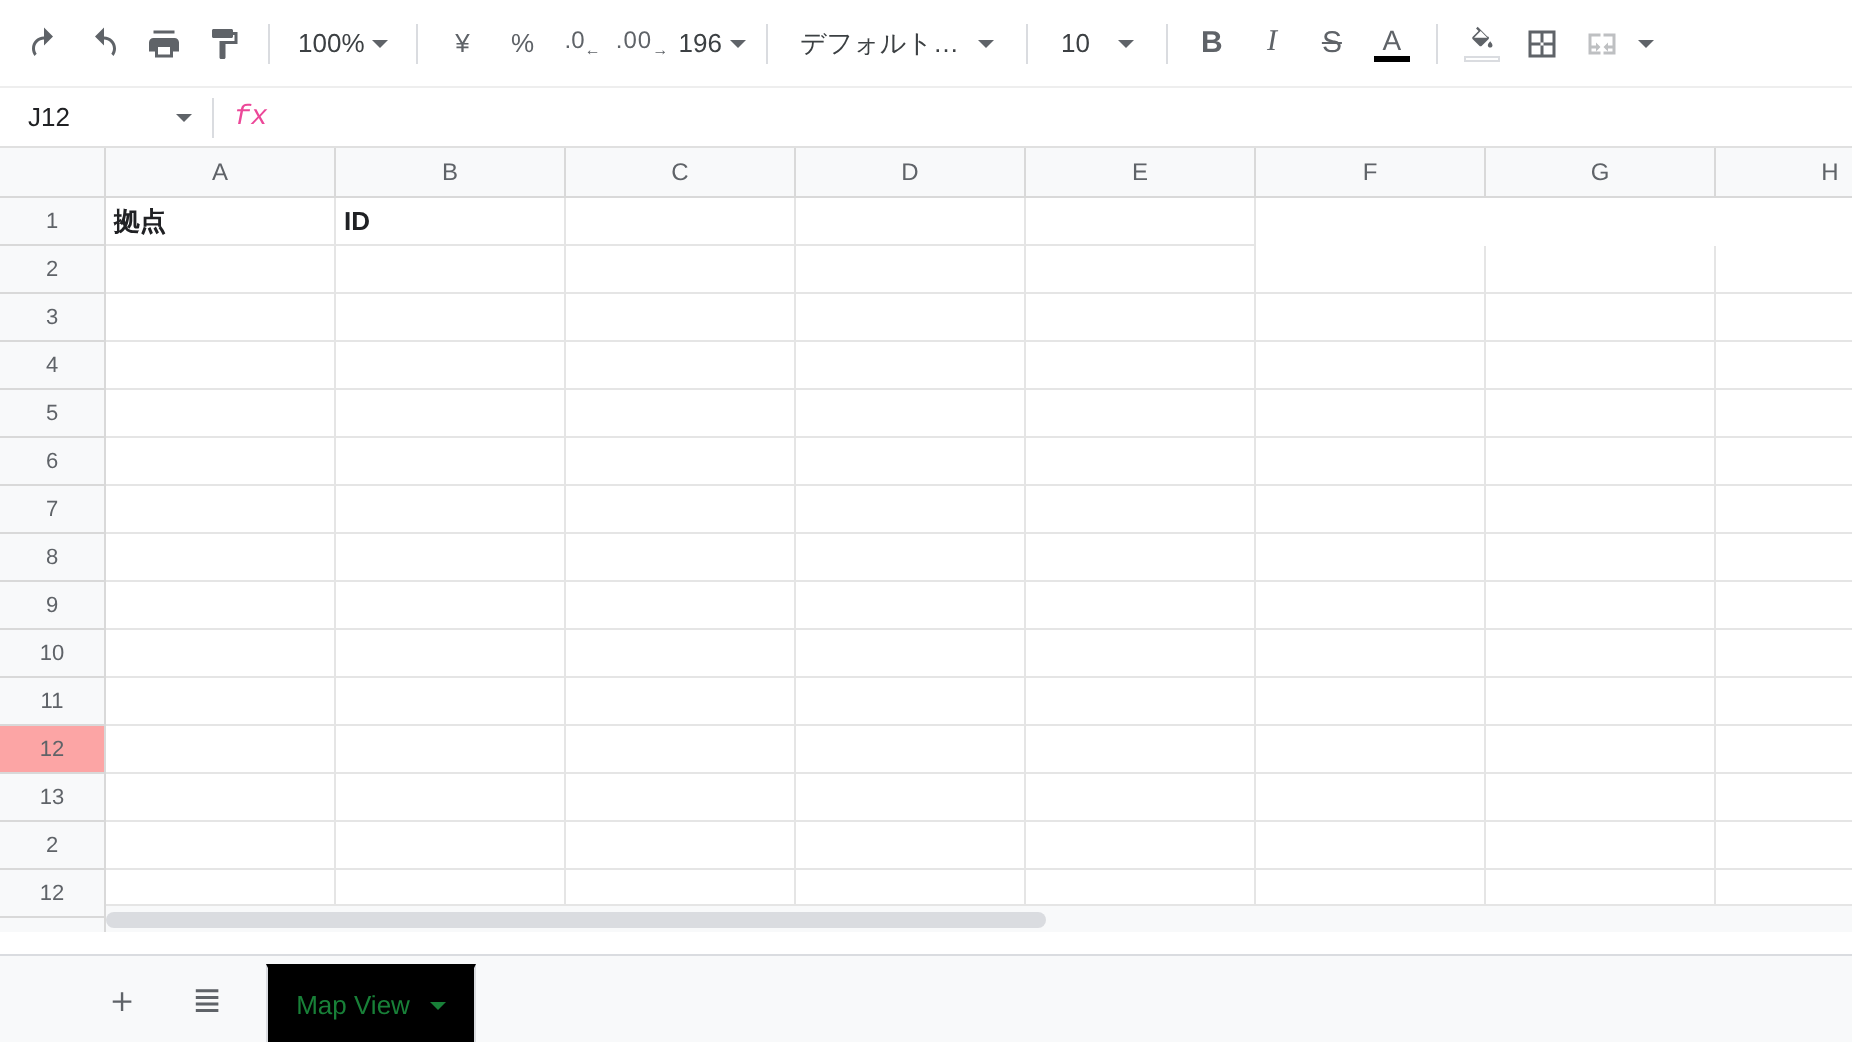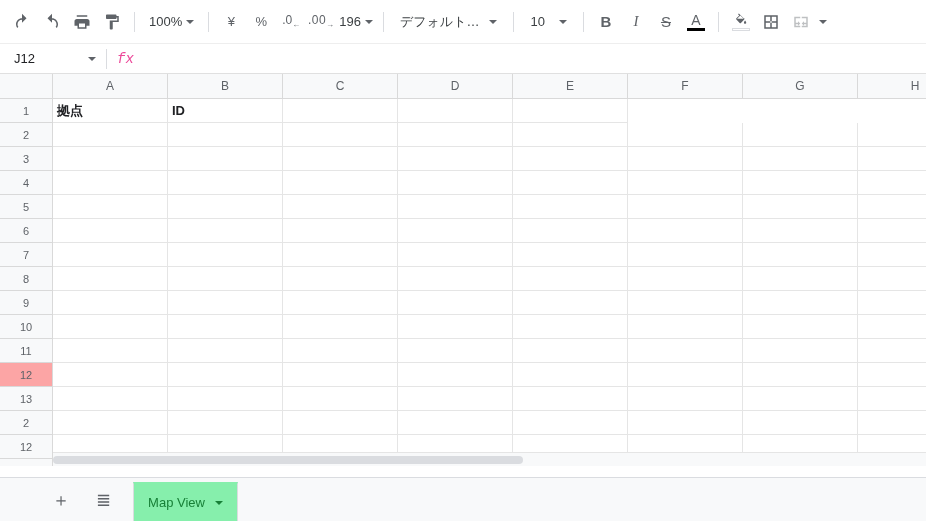--- a/index.html
+++ b/index.html
@@ -48,21 +48,21 @@
   .cell { width: 115px; height: 24px; border-right: 1px solid #e5e5e5; border-bottom: 1px solid #e5e5e5; display: flex; align-items: center; padding: 0 4px; font-size: 13px; overflow: hidden; white-space: nowrap; }
   .cell.hdr { font-weight: bold; }
   
   
   .hbar { position: absolute; bottom: 0; left: 53px; right: 0; height: 14px; background: #f8f9fa; border-top: 1px solid #e5e5e5; display: flex; align-items: center; }
   .hbar .thumb { position: absolute; left: 0; width: 470px; height: 8px; background: #dadce0; border-radius: 4px; top: 3px; }
   
   
   .tabbar { position: absolute; bottom: 0; left: 0; right: 0; height: 44px; background: #f8f9fa; border-top: 1px solid #dadce0; display: flex; align-items: center; padding: 0 48px; gap: 18px; }
   .tabbar .add, .tabbar .all { color: #5f6368; cursor: pointer; font-size: 18px; padding: 4px; }
-  .sheet-tab { background: #86efac; border: 1px solid #dadce0; border-bottom: none; border-top: 2px solid transparent; border-radius: 0; padding: 8px 14px; display: flex; align-items: center; gap: 10px; color: #188038; font-weight: 500; font-size: 13px; cursor: pointer; margin-top: 4px; height: 40px; }
+  .sheet-tab { background: #000000; border: 1px solid #dadce0; border-bottom: none; border-top: 2px solid transparent; border-radius: 0; padding: 8px 14px; display: flex; align-items: center; gap: 10px; color: #188038; font-weight: 500; font-size: 13px; cursor: pointer; margin-top: 4px; height: 40px; }
   .sheet-tab .caret { border-top-color: #188038; }
 </style>
 </head>
 <body>
 
 <div class="toolbar">
   <div class="tb-btn">
       <svg viewBox="0 0 24 24">
         <path d="M12 5V1L6 7l6 6V9c3.31 0 6 2.69 6 6 0 1.3-.42 2.5-1.12 3.48l1.46 1.46C19.39 18.55 20 16.85 20 15c0-4.42-3.58-8-8-8z" transform="scale(-1,1) translate(-24,0)"></path>
       </svg>

